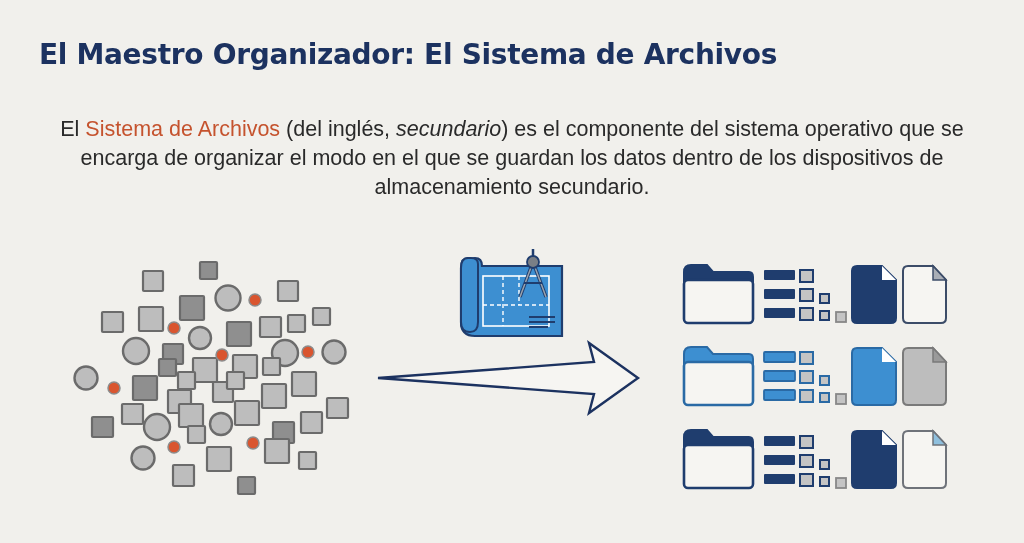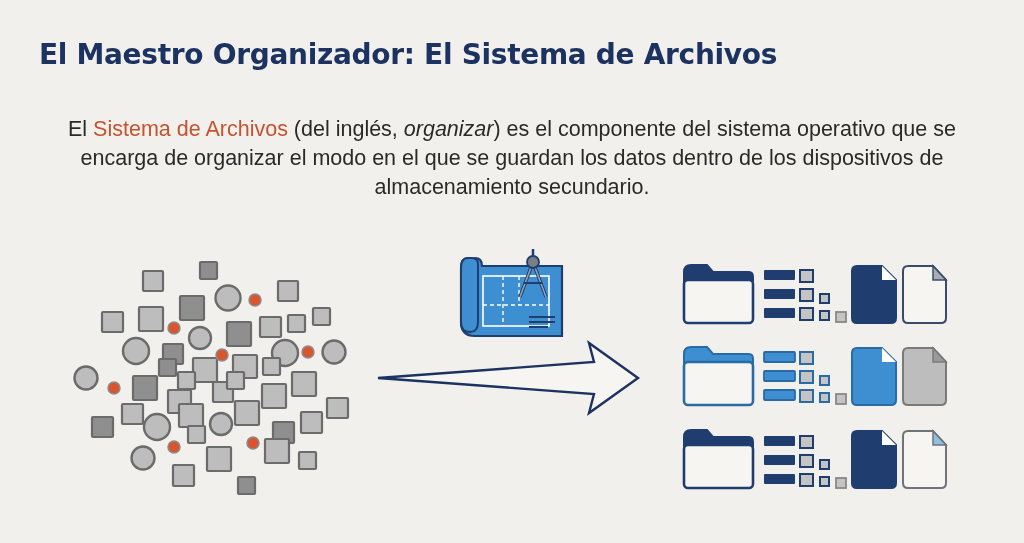--- a/index.html
+++ b/index.html
@@ -28,21 +28,21 @@
   }
   .desc .hl { color: #c5532e; font-weight: normal; }
   .desc em { font-style: italic; }
   svg.scene { position: absolute; left: 0; top: 0; }
 </style>
 </head>
 <body>
 
 <div class="title">El Maestro Organizador: El Sistema de Archivos</div>
 
-<div class="desc"><span>El </span><span class="hl">Sistema de Archivos</span><span> (del inglés, </span><em>organizar</em><span>) es el componente del sistema operativo que se encarga de organizar el modo en el que se guardan los datos dentro de los dispositivos de almacenamiento secundario.</span></div>
+<div class="desc"><span>El </span><span class="hl">Sistema de Archivos</span><span> (del inglés, </span><em>secundario</em><span>) es el componente del sistema operativo que se encarga de organizar el modo en el que se guardan los datos dentro de los dispositivos de almacenamiento secundario.</span></div>
 
 <svg class="scene" width="1024" height="543" viewBox="0 0 1024 543">
   <defs>
     <style>
       .sq { fill: #bdbdbd; stroke: #6b6b6b; stroke-width: 2.2; }
       .sqd { fill: #8f8f8f; stroke: #6b6b6b; stroke-width: 2.2; }
       .ci { fill: #bdbdbd; stroke: #6b6b6b; stroke-width: 2.4; }
       .rd { fill: #d9552f; stroke: #8c8c8c; stroke-width: 1.5; }
     </style>
   </defs>

